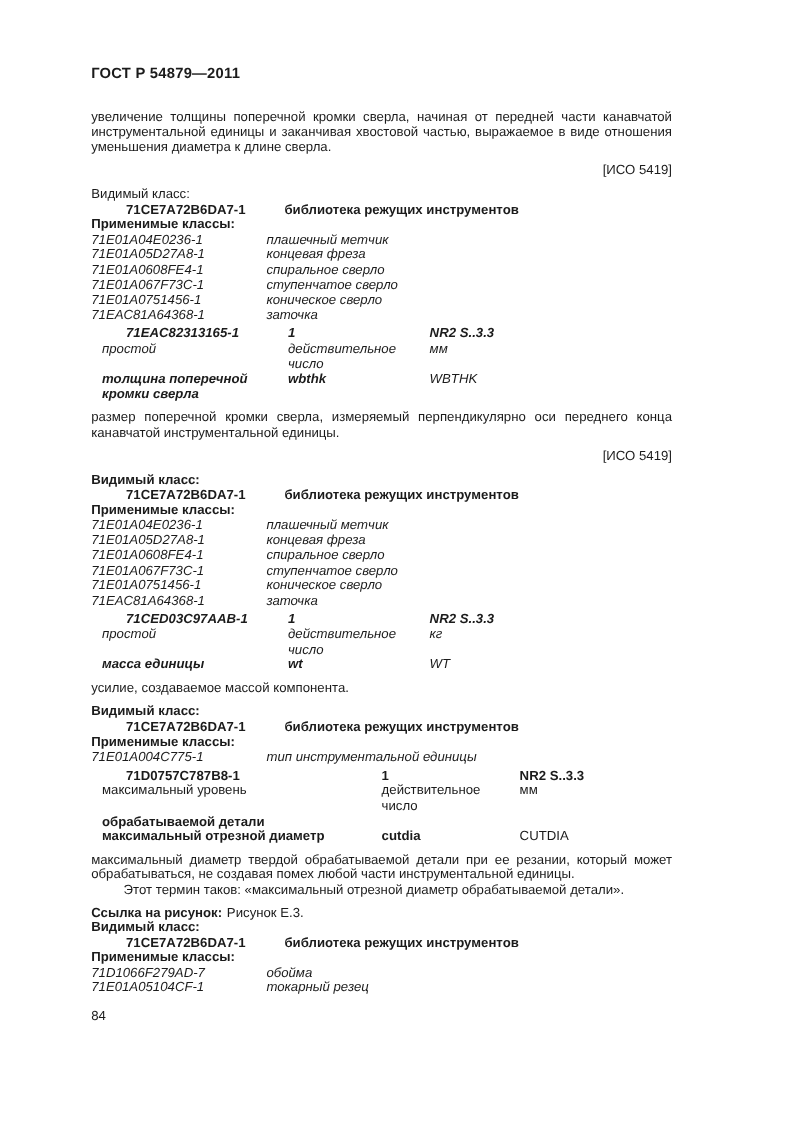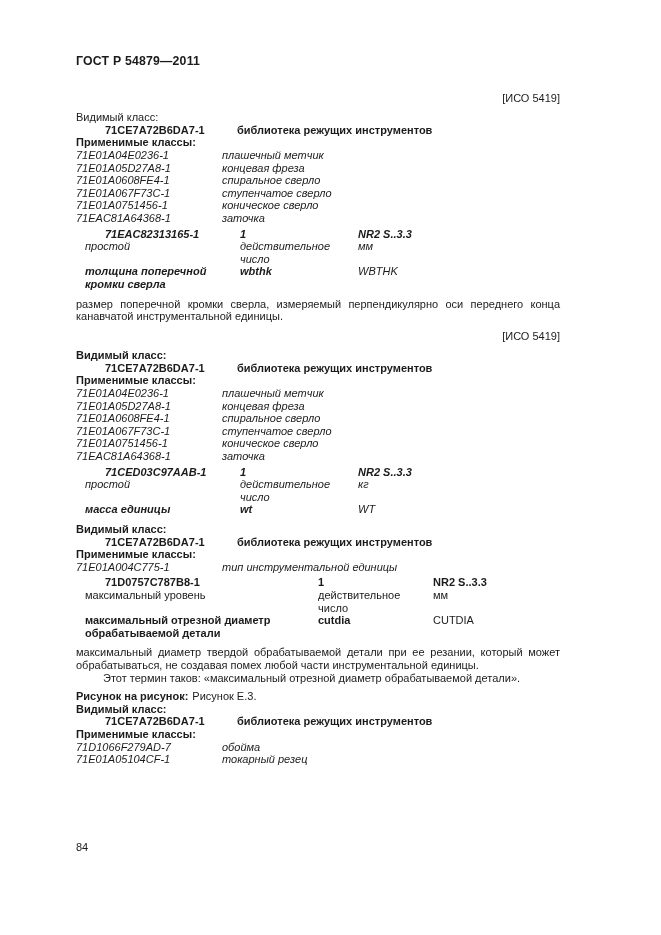--- a/index.html
+++ b/index.html
@@ -32,20 +32,21 @@
   .figref .lbl { font-weight: 700; margin-right: 4px; }
   .footer { position: absolute; left: 76px; top: 841px; }
 </style>
 </head>
 <body>
 
 <div class="page">
 
   <div class="doc-header">ГОСТ Р 54879—2011</div>
 
+  <p class="para">увеличение толщины поперечной кромки сверла, начиная от передней части канавчатой инструментальной единицы и заканчивая хвостовой частью, выражаемое в виде отношения уменьшения диаметра к длине сверла.</p>
   <div class="iso">[ИСО 5419]</div>
 
   <div class="group">
     <div>Видимый класс:</div>
     <div class="vrow">
       <span class="b">71CE7A72B6DA7-1</span>
       <span class="b">библиотека режущих инструментов</span>
     </div>
     <div class="b">Применимые классы:</div>
     <div class="crow">
@@ -142,20 +143,21 @@
         <span>кг</span>
       </div>
       <div class="arow">
         <span class="b">масса единицы</span>
         <span class="b">wt</span>
         <span>WT</span>
       </div>
     </div>
   </div>
 
+  <p class="para">усилие, создаваемое массой компонента.</p>
 
   <div class="group">
     <div class="b">Видимый класс:</div>
     <div class="vrow">
       <span class="b">71CE7A72B6DA7-1</span>
       <span class="b">библиотека режущих инструментов</span>
     </div>
     <div class="b">Применимые классы:</div>
     <div class="crow">
         <span>71E01A004C775-1</span>
@@ -167,35 +169,35 @@
         <span class="code-ind">71D0757C787B8-1</span>
         <span>1</span>
         <span>NR2 S..3.3</span>
       </div>
       <div class="arow">
         <span>максимальный уровень</span>
         <span>действительное число</span>
         <span>мм</span>
       </div>
       <div class="arow">
+        <span class="b">обрабатываемой детали</span>
+      </div>
+      <div class="arow">
         <span class="b">максимальный отрезной диаметр</span>
         <span class="b">cutdia</span>
         <span>CUTDIA</span>
       </div>
-      <div class="arow">
-        <span class="b">обрабатываемой детали</span>
-      </div>
     </div>
   </div>
 
   <p class="para">максимальный диаметр твердой обрабатываемой детали при ее резании, который может обрабатываться, не создавая помех любой части инструментальной единицы.</p>
   <p class="note">Этот термин таков: «максимальный отрезной диаметр обрабатываемой детали».</p>
 
   <div class="figref">
-    <span class="lbl">Рисунок на рисунок:</span><span>Рисунок Е.3.</span>
+    <span class="lbl">Ссылка на рисунок:</span><span>Рисунок Е.3.</span>
   </div>
 
   <div>
     <div class="b">Видимый класс:</div>
     <div class="vrow">
       <span class="b">71CE7A72B6DA7-1</span>
       <span class="b">библиотека режущих инструментов</span>
     </div>
     <div class="b">Применимые классы:</div>
     <div class="crow">

